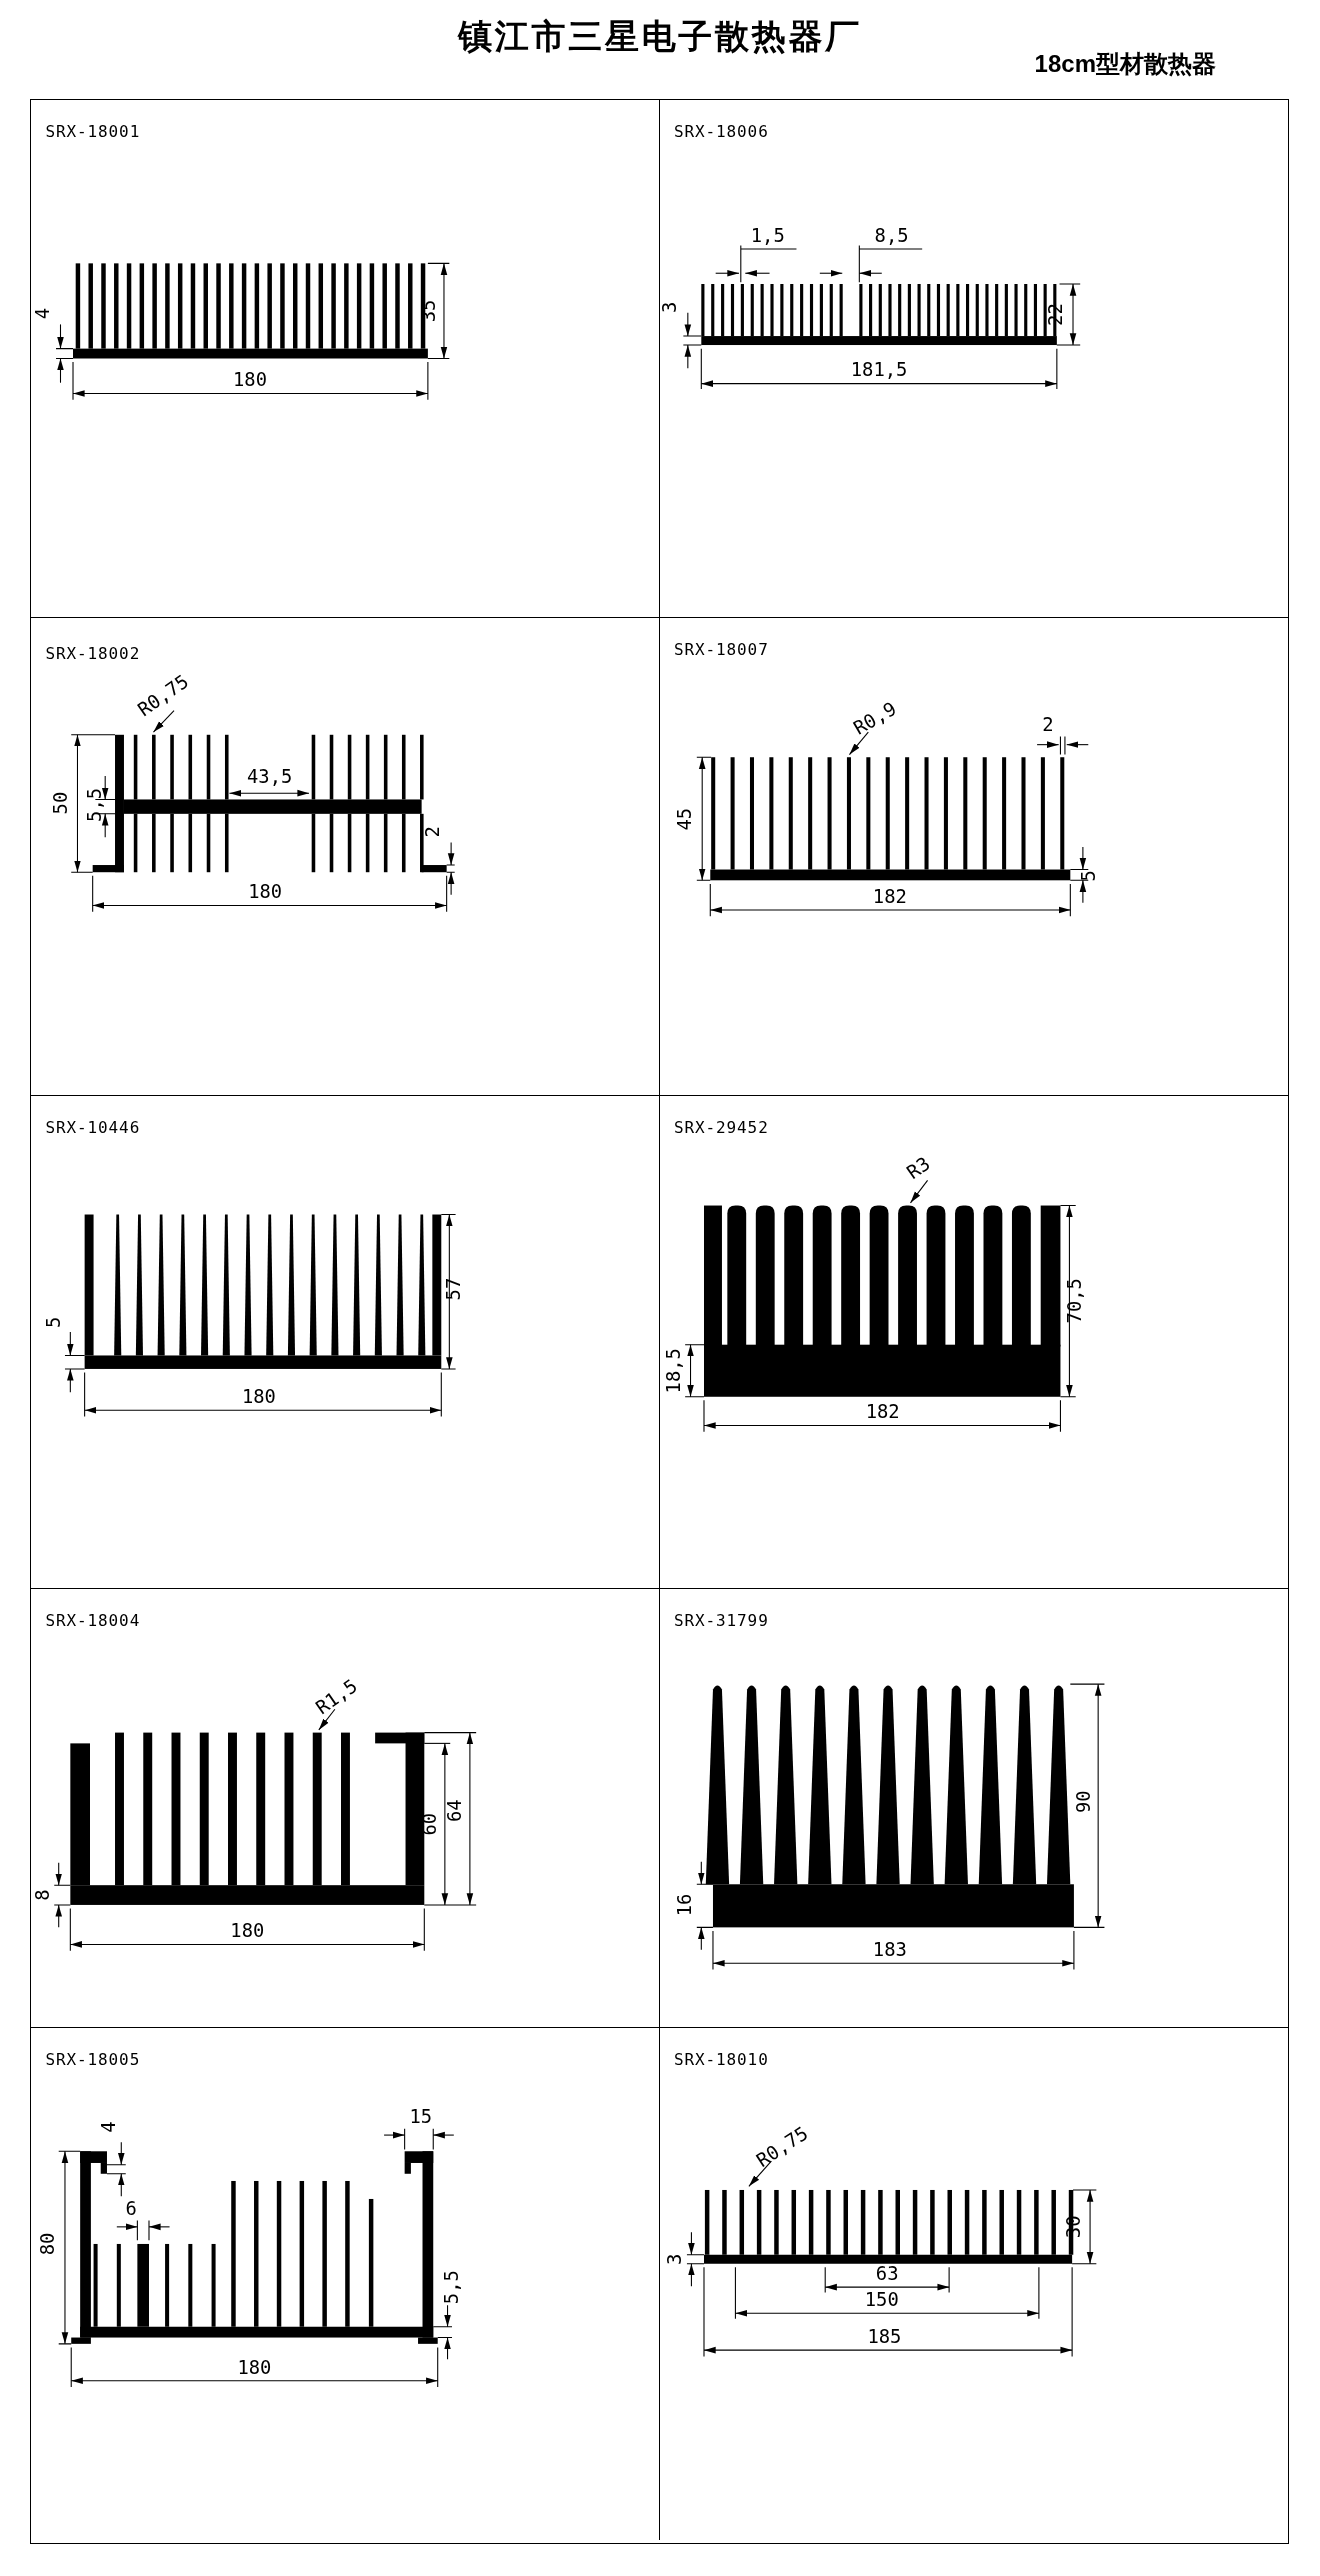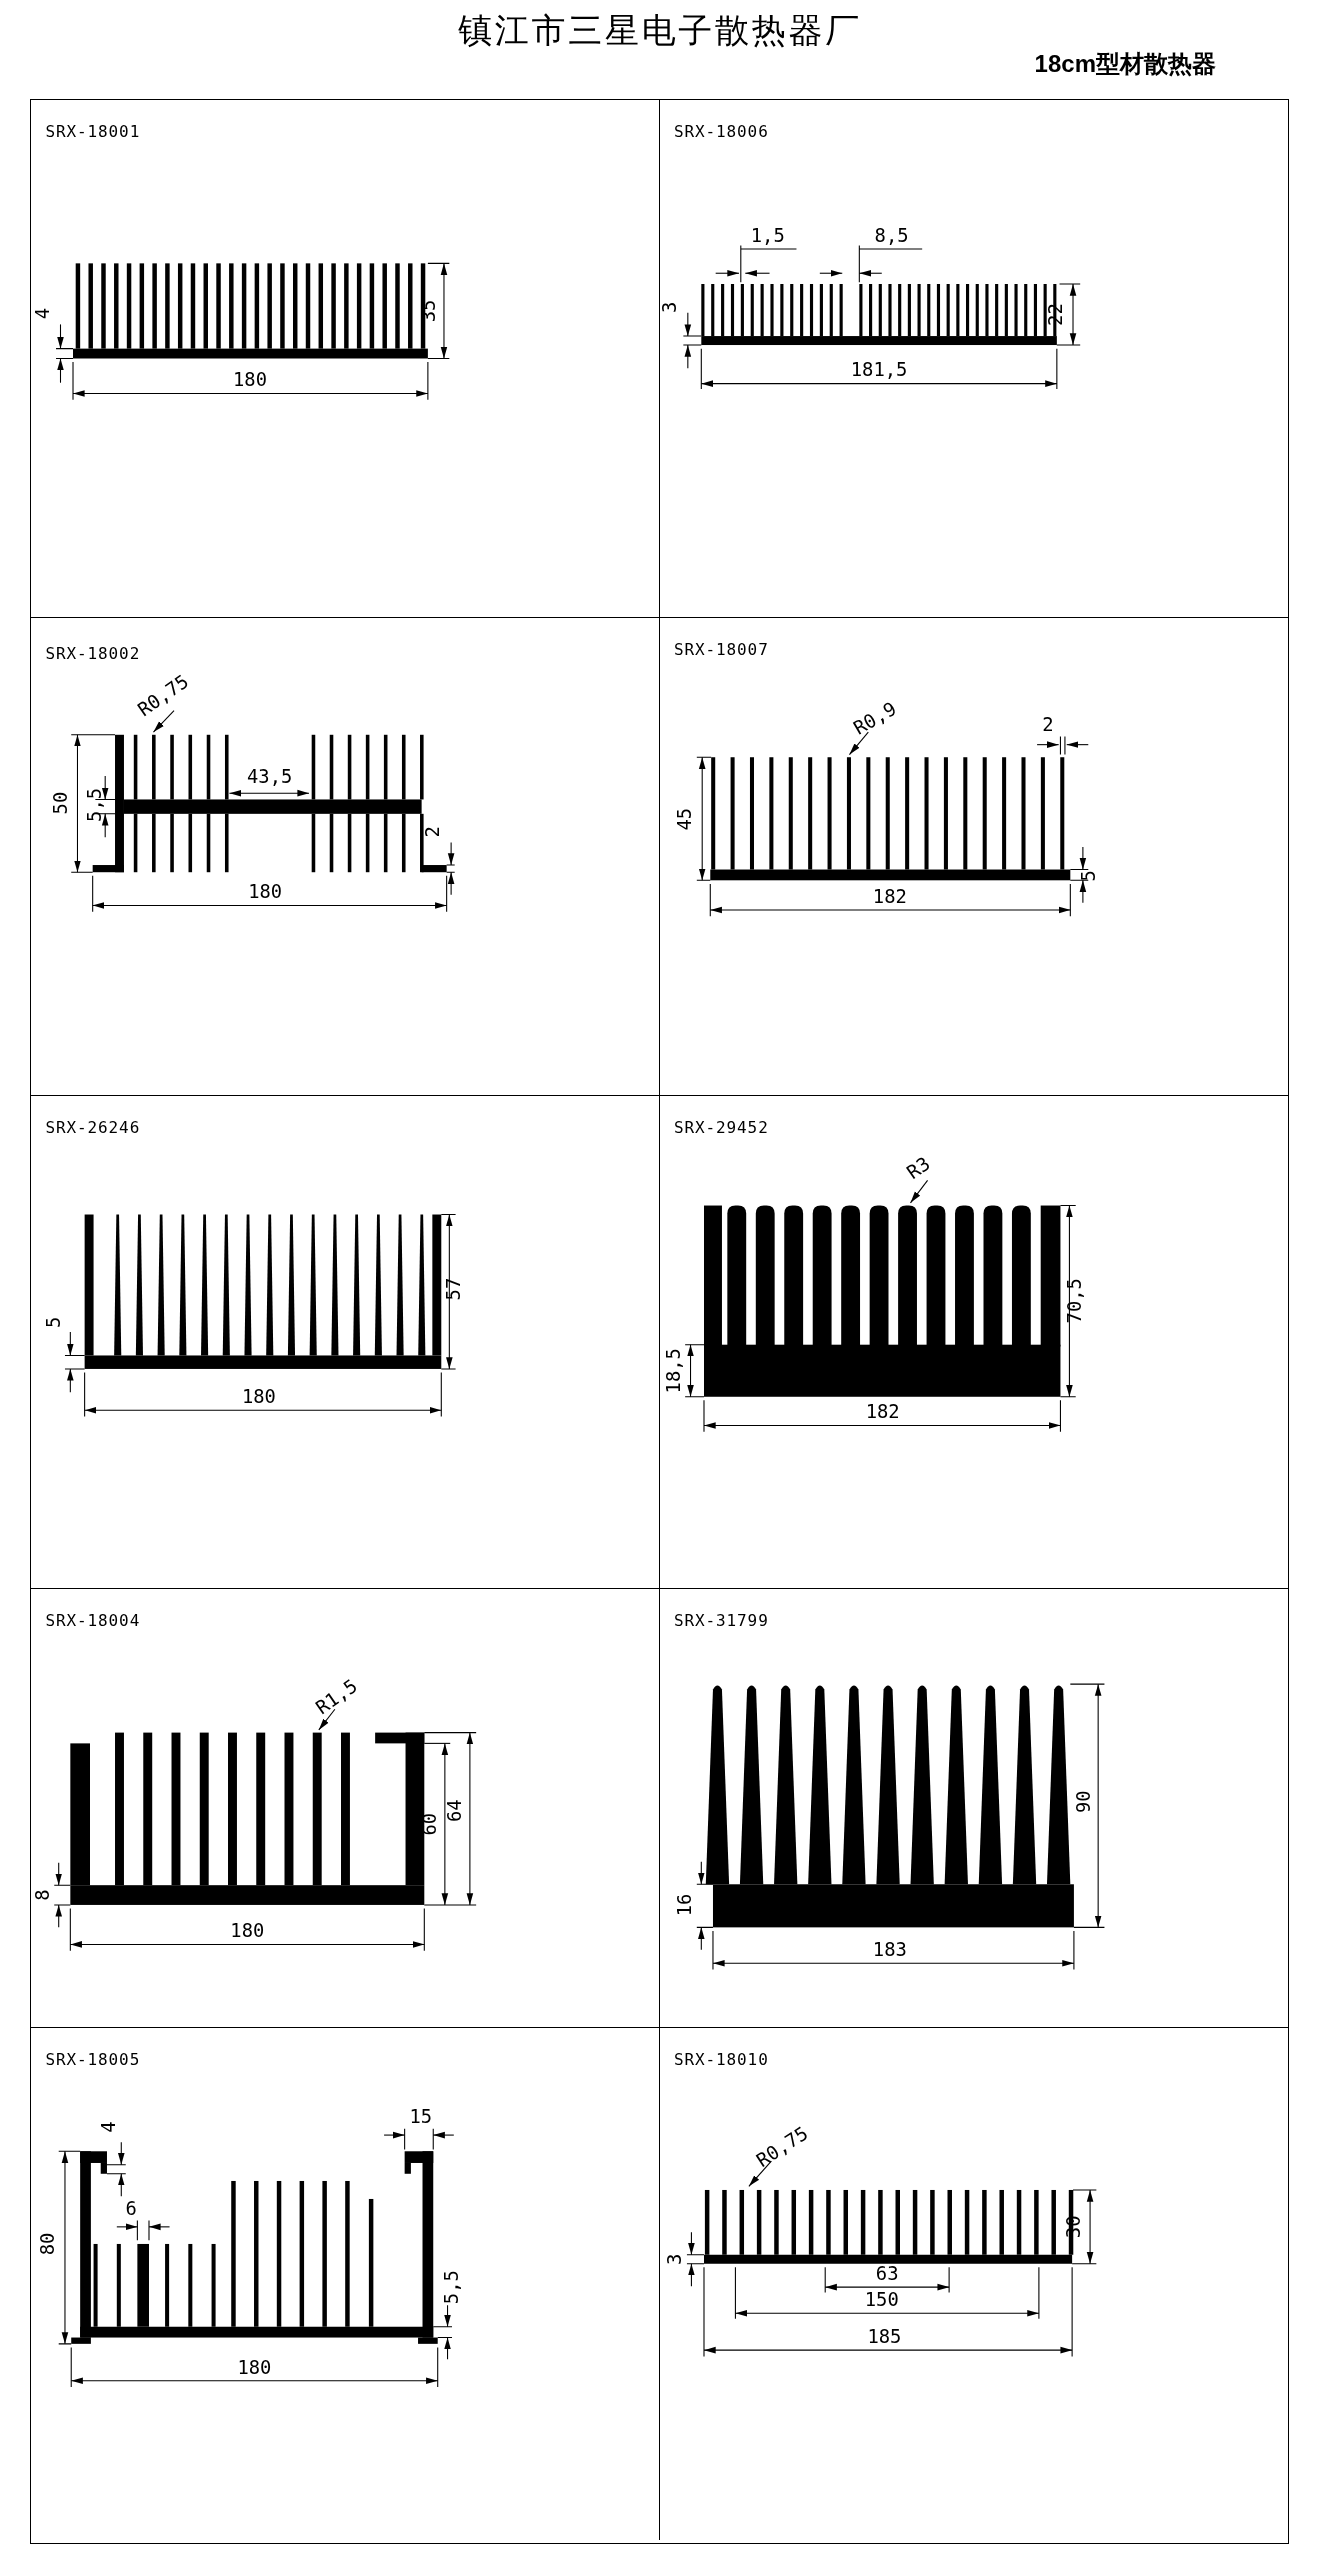--- a/index.html
+++ b/index.html
@@ -1,17 +1,17 @@
 <!DOCTYPE html>
 <html style="font-size:14.4px"><head>
 <meta charset="utf-8">
 <style>
   html,body{margin:0;padding:0;background:#fff;}
   body{width:1320px;height:2576px;position:relative;font-family:"Liberation Sans",sans-serif;color:#000;}
-  .title{position:absolute;left:0;right:0;top:8px;text-align:center;font-size:34px;font-weight:normal;letter-spacing:2.7px;}
+  .title{position:absolute;left:0;right:0;top:14px;text-align:center;font-size:34px;font-weight:bold;letter-spacing:2.7px;}
   .subtitle{position:absolute;right:104px;top:48px;font-size:24px;font-weight:bold;}
   .tbl{position:absolute;left:30px;top:99px;width:1259px;height:2445px;border:1.8px solid #000;box-sizing:border-box;}
   .row{display:flex;border-bottom:1.8px solid #000;box-sizing:border-box;}
   .row:last-child{border-bottom:none;}
   .cell{position:relative;width:50%;box-sizing:border-box;overflow:hidden;}
   .cell.lft{border-right:1.8px solid #000;}
   .model{position:absolute;left:14.4px;top:21.5px;font-family:"DejaVu Sans Mono",monospace;font-size:16px;letter-spacing:0.9px;}
   .model.low{top:26px;}
   .cell svg{position:absolute;left:0;top:0;width:100%;height:100%;}
   .sld{fill:#000;stroke:none;}
@@ -279,21 +279,21 @@
           <path d="M56 296 V332 M457 296 V332"></path>
           <line x1="56" y1="325" x2="457" y2="325" marker-start="url(#ar)" marker-end="url(#ar)"></line>
         </g>
         <text class="dim" x="256" y="317">182</text>
       </svg>
     </div>
   </div>
 
   <div class="row" style="height:493px">
     <div class="cell lft">
-      <div class="model">SRX-26246</div>
+      <div class="model">SRX-10446</div>
       <svg viewBox="0 0 702 548" preserveAspectRatio="none">
         <g class="sld">
           <rect x="60" y="289" width="399" height="15"></rect>
           <rect x="60" y="132" width="10" height="157"></rect>
           <rect x="449" y="132" width="10" height="157"></rect>
           <path d="M93 289 L95.5 132 H98.5 L101 289 Z"></path>
             <path d="M93 289 L95.5 132 H98.5 L101 289 Z" transform="translate(340.2 0)"></path>
             <path d="M93 289 L95.5 132 H98.5 L101 289 Z" transform="translate(315.90000000000003 0)"></path>
             <path d="M93 289 L95.5 132 H98.5 L101 289 Z" transform="translate(291.6 0)"></path>
             <path d="M93 289 L95.5 132 H98.5 L101 289 Z" transform="translate(267.3 0)"></path>

